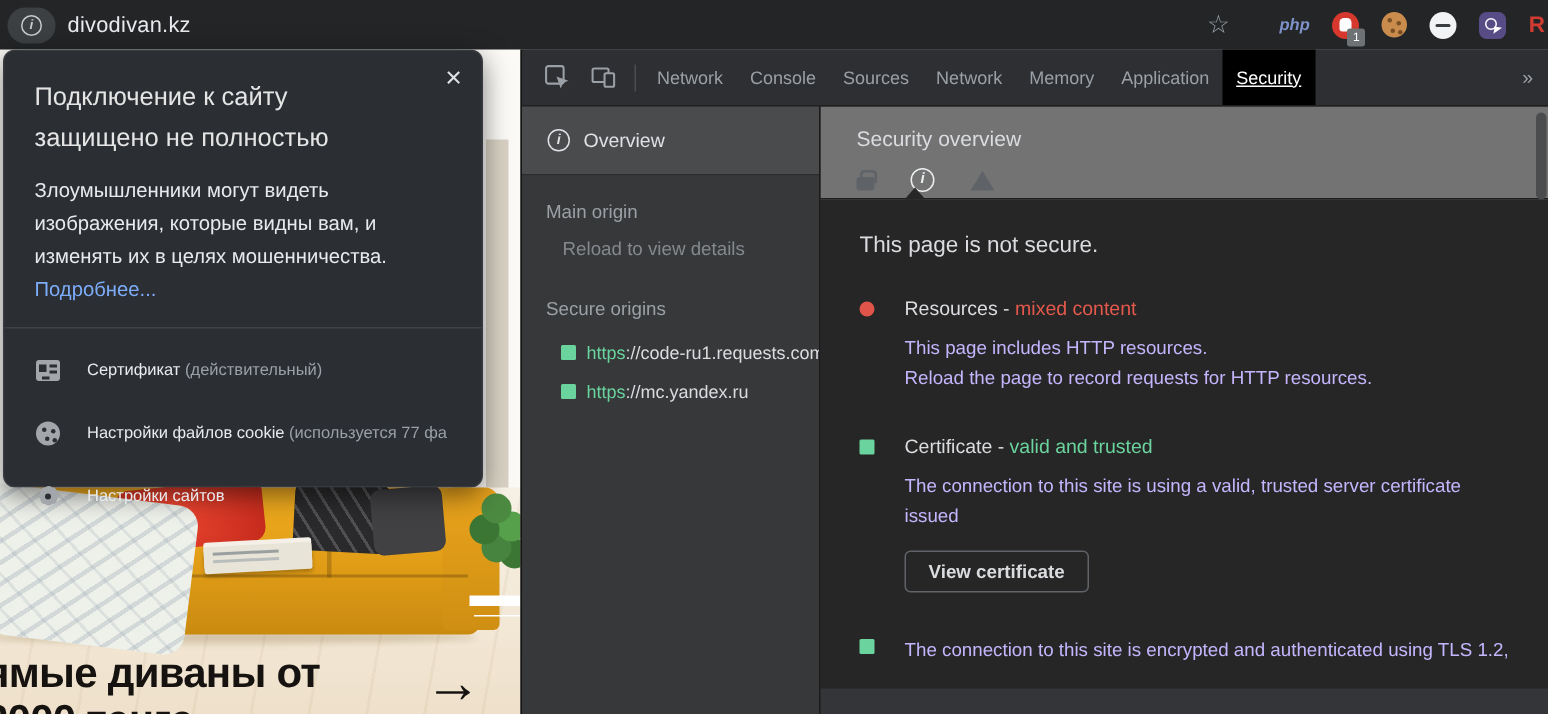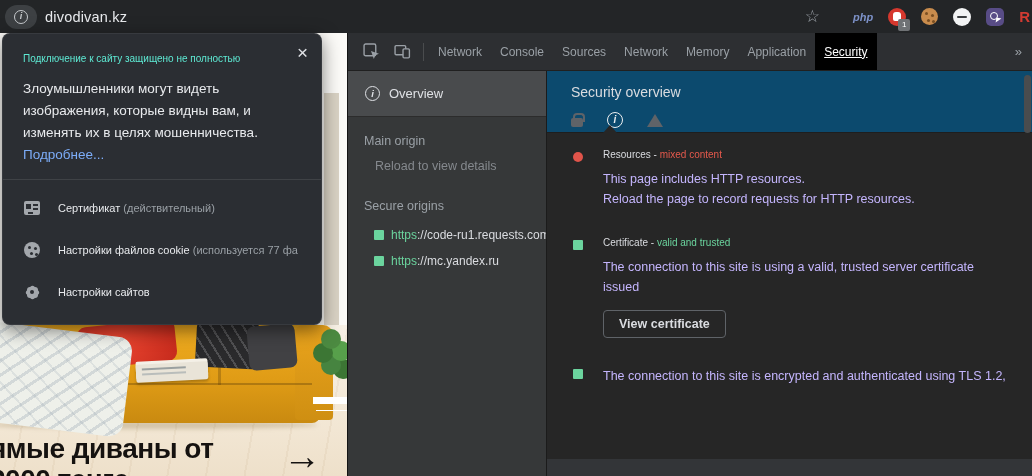--- a/index.html
+++ b/index.html
@@ -89,21 +89,21 @@
   .hero-arrow { position:absolute; right:26px; top:112px; color:#151210; font-size:38px;
     font-weight:bold; line-height:1; }
 
   
   .popup { position:absolute; left:2px; top:33px; width:320px; height:292px;
     background:#2b2e33; border-radius:8px; z-index:10;
     box-shadow:0 5px 18px rgba(0,0,0,.5); border:1px solid rgba(255,255,255,.06);
     padding-top:15px; }
   .popup-close { position:absolute; right:13px; top:9px; color:#dfe1e5; font-size:19px;
     line-height:1; cursor:default; }
-  .popup-title { margin:2px 52px 4px 20px; width:252px; color:#5eead4; font-size:10px;
+  .popup-title { margin:2px 52px 4px 20px; width:252px; color:#e5e5e5; font-size:17px;
     line-height:1.6; }
   .popup-body { margin:11px 20px 0 20px; color:#e8eaed; font-size:13.5px; line-height:1.62; }
   .popup-link { color:#7cacf8; }
   .popup-divider { margin-top:14px; border-top:1px solid #3f4246; }
   .popup-menu { padding-top:7px; }
   .popup-item { display:flex; align-items:center; gap:17px; padding:11px 20px; height:42px;
     color:#e8eaed; font-size:11px; white-space:nowrap; overflow:hidden; }
   .popup-item .detail { color:#9aa0a6; }
   .p-icon { width:18px; height:18px; flex:0 0 auto; display:flex; align-items:center;
     justify-content:center; }
@@ -144,21 +144,21 @@
     justify-content:center; line-height:1; flex:0 0 auto; }
   .side-label { color:#9aa0a6; font-size:12.5px; padding:9px 0 9px 16px; margin-top:8px; }
   .side-sub { color:#85898e; font-size:12.5px; padding:2px 0 9px 27px; }
   .origin-row { display:flex; align-items:center; gap:7px; padding:6px 0 6px 26px;
     font-size:12px; white-space:nowrap; }
   .origin-sq { width:10px; height:10px; background:#6bd49e; border-radius:1px; flex:0 0 auto; }
   .origin-scheme { color:#6bd49e; }
   .origin-rest { color:#dadce0; }
 
   .sec-main { flex:1; position:relative; background:#262626; overflow:hidden; }
-  .sec-header { height:62px; background:#0c4a6e; border-bottom:1px solid #1e1e1e;
+  .sec-header { height:62px; background:#737373; border-bottom:1px solid #1e1e1e;
     padding:13px 0 0 24px; position:relative; }
   .sec-title { color:#dadce0; font-size:14px; }
   .sec-iconrow { margin-top:11px; display:flex; align-items:center; gap:24px; height:18px; }
   .lock-ic { position:relative; width:12px; height:9px; background:#5f6368; border-radius:2px;
     margin-top:4px; }
   .lock-ic::before { content:""; position:absolute; top:-5px; left:2px; width:8px; height:7px;
     border:2px solid #5f6368; border-bottom:none; border-radius:4px 4px 0 0; }
   .info-ic-active { width:16px; height:16px; border:1.6px solid #eceff1; border-radius:50%;
     color:#eceff1; font-size:10px; font-weight:bold; font-style:italic; display:flex;
     align-items:center; justify-content:center; line-height:1; }
@@ -166,21 +166,21 @@
     border-bottom:13px solid #5f6368; position:relative; }
   .notch { position:absolute; bottom:-1px; left:56px; width:0; height:0;
     border-left:7px solid transparent; border-right:7px solid transparent;
     border-bottom:8px solid #262626; }
   .sec-content { padding:16px 24px 0 24px; }
   .status-line { color:#dadce0; font-size:15px; margin:6px 0 26px 2px; }
   .section { position:relative; padding-left:32px; margin-bottom:28px; }
   .bullet { position:absolute; left:2px; top:3px; width:10px; height:10px; }
   .bullet.red { background:#e0544a; border-radius:50%; }
   .bullet.green { background:#6bd49e; border-radius:1px; }
-  .section-title { font-size:10px; color:#dadce0; margin-bottom:9px; }
+  .section-title { font-size:13px; color:#dadce0; margin-bottom:9px; }
   .st-red { color:#e5594c; }
   .st-green { color:#6bd49e; }
   .section-body { color:#c4b5fd; font-size:12.5px; line-height:1.6; }
   .view-cert-btn { margin-top:13px; padding:6px 15px; background:transparent;
     border:1px solid #5f6368; border-radius:4px; color:#dadce0; font-size:12.5px;
     font-weight:bold; font-family:"Liberation Sans", sans-serif; }
   .sec-footer { position:absolute; left:0; right:0; bottom:0; height:17px; background:#333538; }
   .scroll-thumb { position:absolute; right:1px; top:4px; width:7px; height:58px;
     background:#4a4c4e; border-radius:4px; }
 </style>
@@ -282,20 +282,21 @@
           <div class="sec-title">Security overview</div>
           <div class="sec-iconrow">
             <span class="lock-ic"></span>
             <span class="info-ic-active">i</span>
             <span class="warn-ic"></span>
           </div>
           <span class="notch"></span>
         </div>
 
         <div class="sec-content">
+          <div class="status-line">This page is not secure.</div>
 
           <div class="section">
             <span class="bullet red"></span>
             <div class="section-title">
               <span>Resources - </span><span class="st-red">mixed content</span>
             </div>
             <div class="section-body">
               <div>This page includes HTTP resources.</div>
               <div>Reload the page to record requests for HTTP resources.</div>
             </div>

